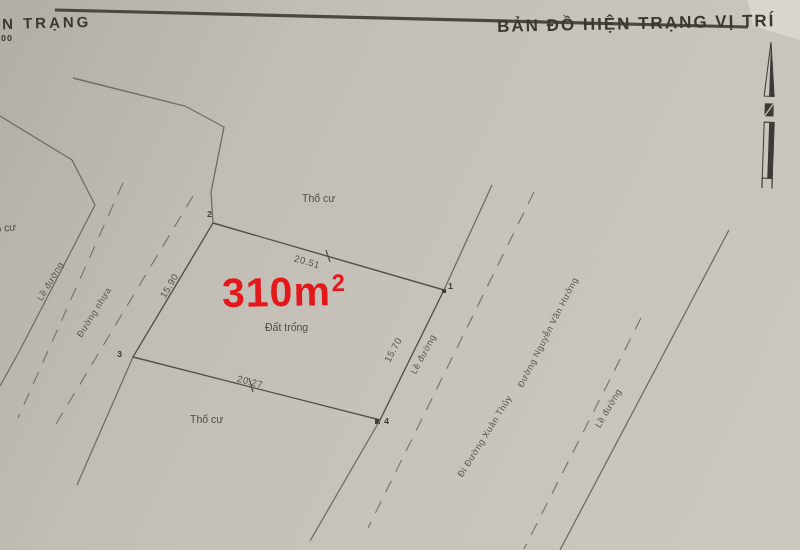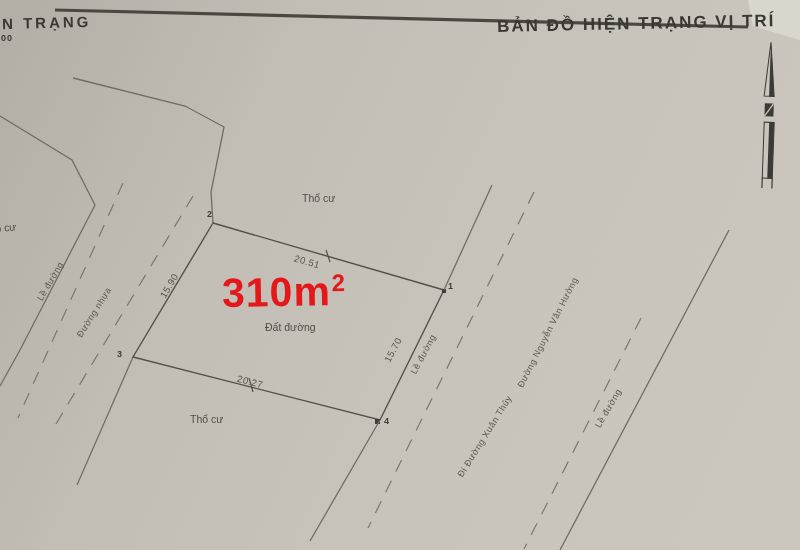--- a/index.html
+++ b/index.html
@@ -74,21 +74,21 @@
     </g>
   </svg>
 
   <div class="lbl title" style="left:2px;top:15px;font-size:15px;letter-spacing:3px;transform:rotate(-1.5deg);">N TRẠNG</div>
   <div class="lbl title" style="left:-5px;top:34px;font-size:9px;letter-spacing:1px;">400</div>
   <div class="lbl title" style="left:497px;top:15px;font-size:17px;letter-spacing:2px;transform:rotate(-1.2deg);">BẢN ĐỒ HIỆN TRẠNG VỊ TRÍ</div>
 
   <div class="lbl small" style="left:302px;top:193px;">Thổ cư</div>
   <div class="lbl small rot" style="left:-17px;top:223px;transform:rotate(-6deg);">Thổ cư</div>
   <div class="lbl small" style="left:190px;top:414px;">Thổ cư</div>
-  <div class="lbl small" style="left:265px;top:322px;">Đất đường</div>
+  <div class="lbl small" style="left:265px;top:322px;">Đất trống</div>
 
   <div class="lbl" id="area-label" style="left:222px;top:272px;">
     <span>310m</span><span class="area-sup">2</span>
   </div>
 
   <div class="lbl dim rot" style="left:294px;top:257px;transform:rotate(16deg);">20.51</div>
   <div class="lbl dim rot" style="left:156px;top:281px;transform:rotate(-59deg);">15.90</div>
   <div class="lbl dim rot" style="left:380px;top:345px;transform:rotate(-62deg);">15.70</div>
   <div class="lbl dim rot" style="left:237px;top:377px;transform:rotate(15deg);">20.27</div>
 

